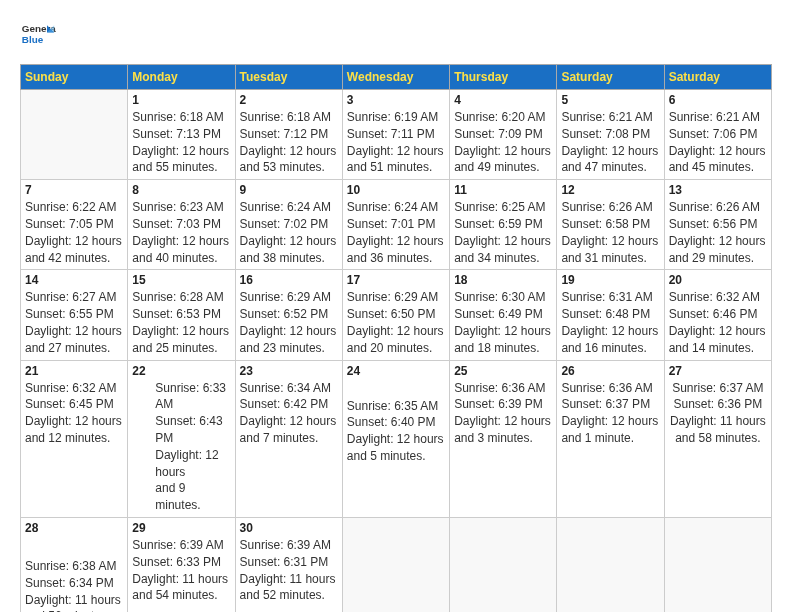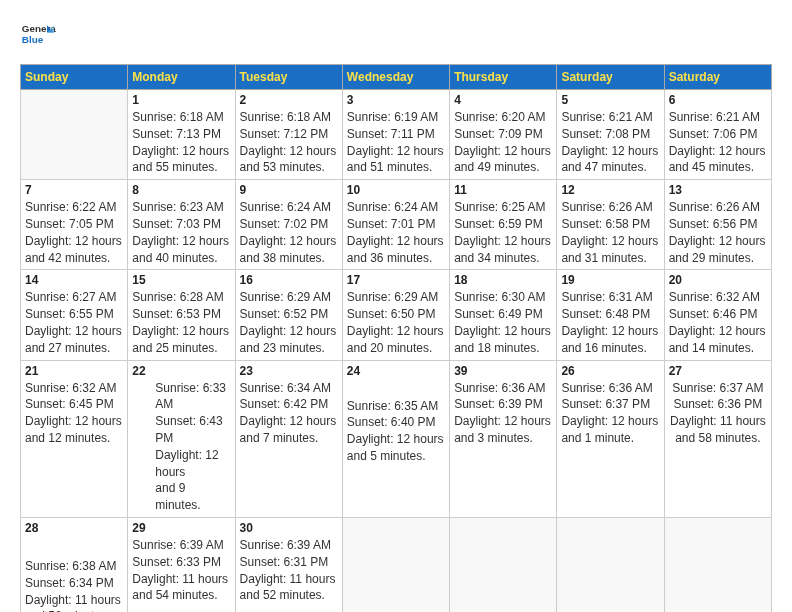--- a/index.html
+++ b/index.html
@@ -287,21 +287,21 @@
 and 7 minutes.</div>
           </td>
           <td>
             <span class="day-number">24</span>
             <div class="cell-info" style="white-space: pre-line; margin-top: 20px;">Sunrise: 6:35 AM
 Sunset: 6:40 PM
 Daylight: 12 hours
 and 5 minutes.</div>
           </td>
           <td>
-            <span class="day-number">39</span>
+            <span class="day-number">25</span>
             <div class="cell-info" style="white-space: pre-line;">Sunrise: 6:36 AM
 Sunset: 6:39 PM
 Daylight: 12 hours
 and 3 minutes.</div>
           </td>
           <td>
             <span class="day-number">26</span>
             <div class="cell-info" style="white-space: pre-line;">Sunrise: 6:36 AM
 Sunset: 6:37 PM
 Daylight: 12 hours

